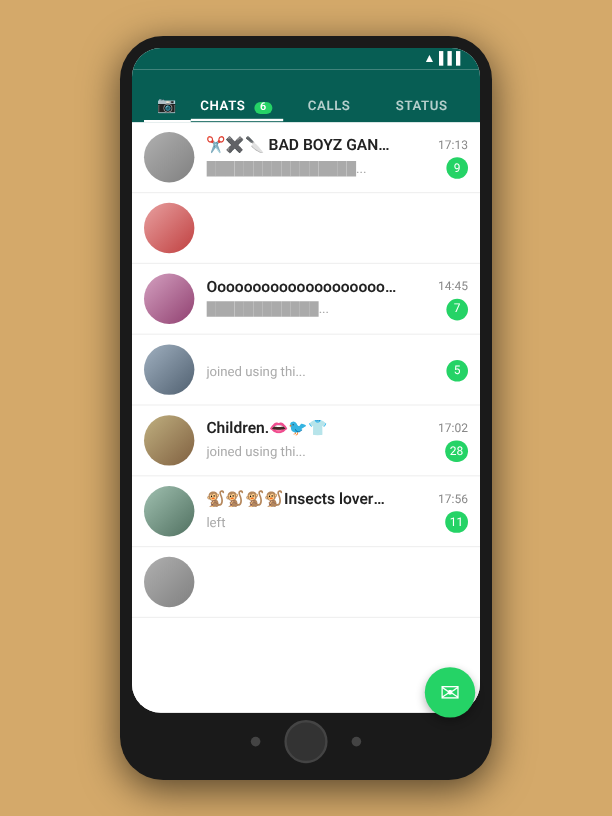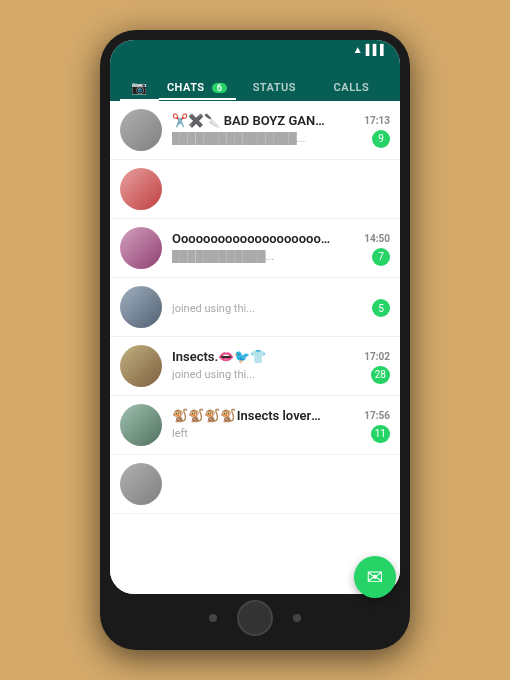--- a/index.html
+++ b/index.html
@@ -113,21 +113,21 @@
       flex-shrink: 0;
       display: flex;
       align-items: center;
       justify-content: center;
       font-size: 18px;
       overflow: hidden;
     }
     .chat-content { flex: 1; min-width: 0; }
     .chat-top { display: flex; justify-content: space-between; align-items: center; }
     .chat-name { font-size: 13px; font-weight: 600; color: #222; white-space: nowrap; overflow: hidden; text-overflow: ellipsis; max-width: 160px; }
-    .chat-time { font-size: 10px; color: #888; flex-shrink: 0; font-weight: bold; }
+    .chat-time { font-size: 10px; color: #888; flex-shrink: 0; }
     .chat-bottom { display: flex; justify-content: space-between; align-items: center; margin-top: 2px; }
     .chat-preview { font-size: 11px; color: #aaa; white-space: nowrap; overflow: hidden; text-overflow: ellipsis; max-width: 170px; }
     .chat-badge {
       background: #25d366;
       color: #fff;
       border-radius: 10px;
       min-width: 18px;
       height: 18px;
       font-size: 10px;
       display: flex;
@@ -201,22 +201,22 @@
         <div class="header-icons">
           <span class="header-icon"></span>
           <span class="header-icon"></span>
         </div>
       </div>
       <div class="tabs">
         <div class="tab tab-camera active">📷</div>
         <div class="tab active">
           CHATS <span class="tab-badge">6</span>
         </div>
+        <div class="tab">CALLS</div>
         <div class="tab">STATUS</div>
-        <div class="tab">CALLS</div>
       </div>
     </div>
 
     <div class="chat-list" id="chat-list-container">
     <div class="chat-item">
           <div class="avatar avatar-color1"></div>
           <div class="chat-content">
             <div class="chat-top">
               <span class="chat-name">✂️✖️🔪 BAD BOYZ GANG...</span>
               <span class="chat-time">17:13</span>
@@ -228,42 +228,42 @@
           </div>
         </div>
         <div class="chat-item">
           <div class="avatar avatar-color2"></div>
         </div>
         <div class="chat-item">
           <div class="avatar avatar-color3"></div>
           <div class="chat-content">
             <div class="chat-top">
               <span class="chat-name">Oooooooooooooooooooooo...</span>
-              <span class="chat-time">14:50</span>
+              <span class="chat-time">14:45</span>
             </div>
             <div class="chat-bottom">
               <span class="chat-preview">████████████...</span>
               <span class="chat-badge">7</span>
             </div>
           </div>
         </div>
         <div class="chat-item">
           <div class="avatar avatar-color4"></div>
           <div class="chat-content">
             <div class="chat-bottom">
               <span class="chat-preview">joined using thi...</span>
               <span class="chat-badge">5</span>
             </div>
           </div>
         </div>
         <div class="chat-item">
           <div class="avatar avatar-color5"></div>
           <div class="chat-content">
             <div class="chat-top">
-              <span class="chat-name">Insects.👄🐦👕</span>
+              <span class="chat-name">Children.👄🐦👕</span>
               <span class="chat-time">17:02</span>
             </div>
             <div class="chat-bottom">
               <span class="chat-preview">joined using thi...</span>
               <span class="chat-badge">28</span>
             </div>
           </div>
         </div>
         <div class="chat-item">
           <div class="avatar avatar-color6"></div>

